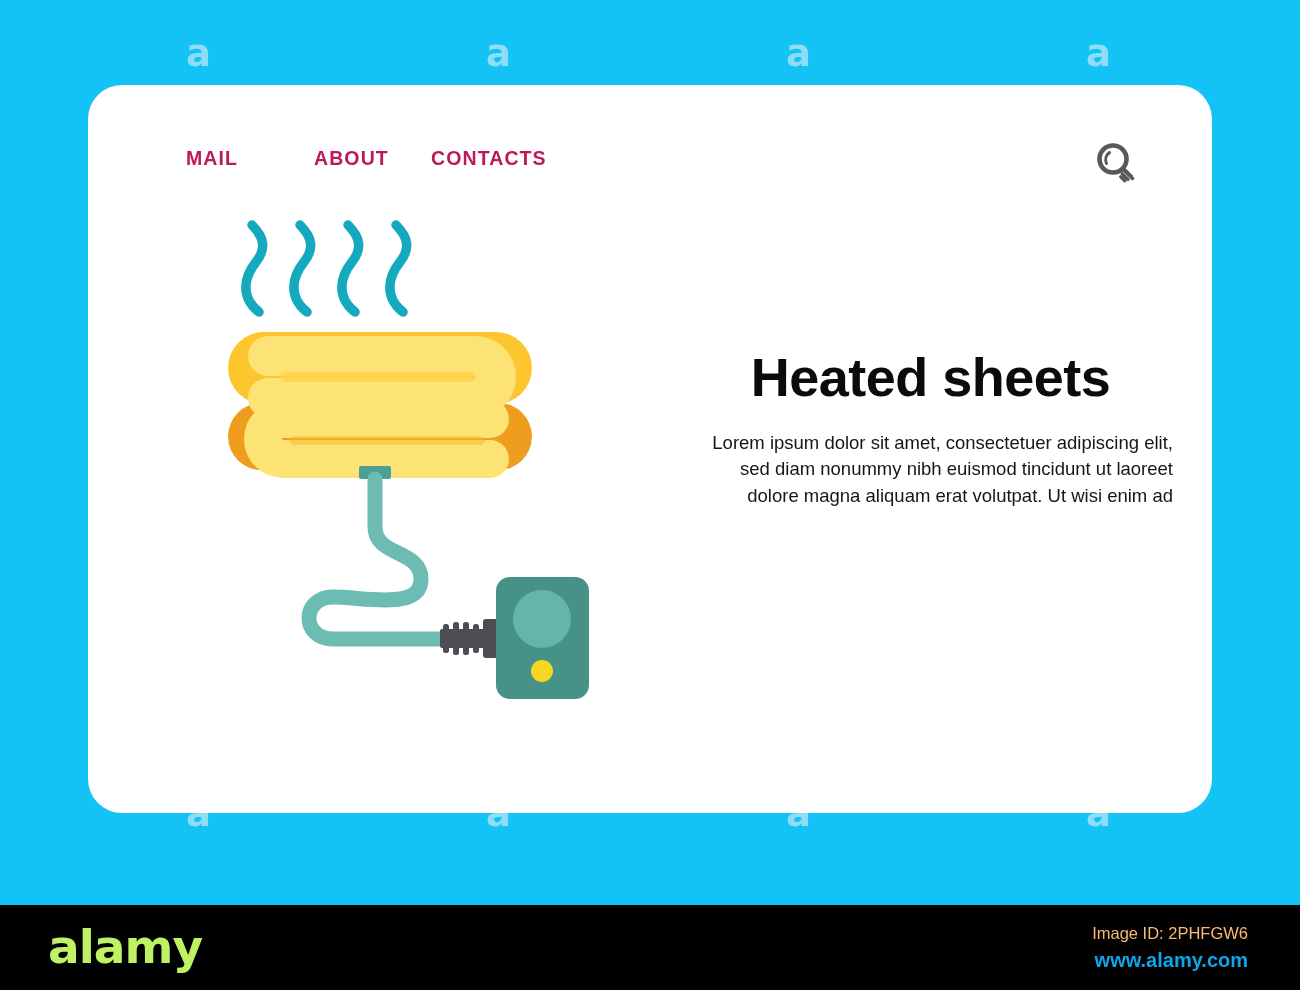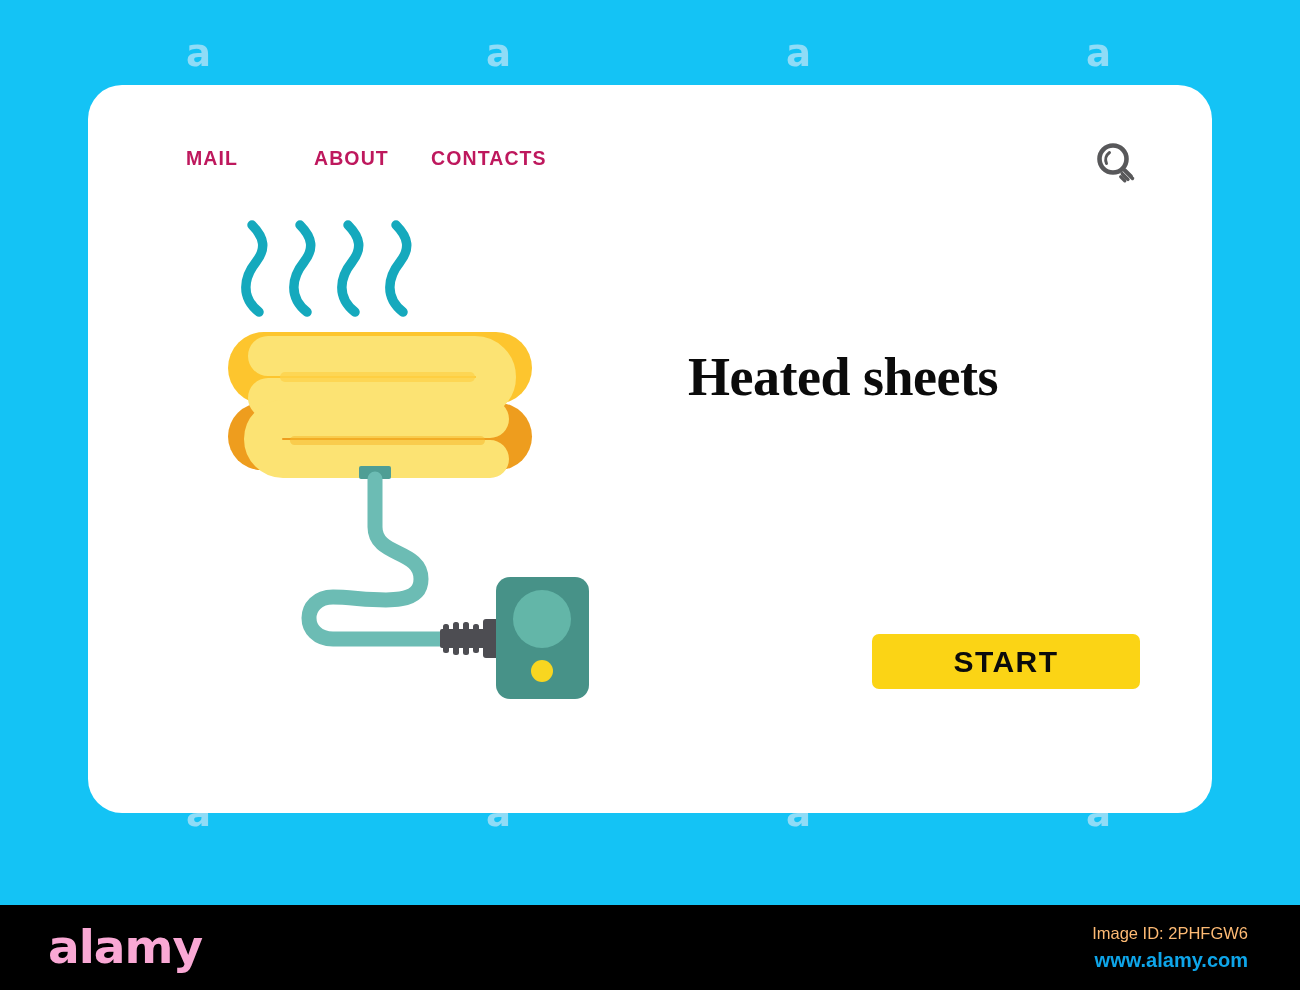--- a/index.html
+++ b/index.html
@@ -105,27 +105,27 @@
   
   .copy {
     position: absolute;
     left: 600px;
     top: 265px;
     width: 485px;
     text-align: right;
   }
   .headline {
     margin: 0;
-    font-family: Liberation Serif, serif;
+    font-family: Liberation Sans, sans-serif;
     font-weight: 700;
     font-size: 54px;
     line-height: 1.0;
     letter-spacing: -0.5px;
     color: #0b0b0b;
-    text-align: left;
+    text-align: center;
   }
   .body-copy {
     margin: 26px 0 0 0;
     font-size: 18.5px;
     line-height: 1.42;
     color: #16161a;
     text-align: right;
   }
 
   .start-btn {
@@ -157,21 +157,21 @@
   }
   .alamy-logo {
     position: absolute;
     left: 48px;
     top: 18px;
     font-family: "DejaVu Sans", sans-serif;
     font-weight: 700;
     font-size: 47px;
     line-height: 1;
     letter-spacing: -1px;
-    color: #f9a8d4;
+    color: #bef264;
   }
   .footer-right {
     position: absolute;
     right: 52px;
     top: 17px;
     text-align: right;
   }
   .img-id {
     font-size: 16.5px;
     color: #fdba74;
@@ -272,23 +272,23 @@
           </g>
 
           <rect x="268" y="372" width="93" height="122" rx="14" fill="#479288"></rect>
           <circle cx="314" cy="414" r="29" fill="#63b6a8"></circle>
           <circle cx="314" cy="466" r="11" fill="#f8d620"></circle>
         </svg>
       </div>
 
       <div class="copy">
         <h1 class="headline">Heated sheets</h1>
-      </div>
-
-      <button class="start-btn">START</button>
+        <p class="body-copy">Lorem ipsum dolor sit amet, consectetuer adipiscing elit, sed diam nonummy nibh euismod tincidunt ut laoreet dolore magna aliquam erat volutpat. Ut wisi enim ad</p>
+      </div>
+
 
     </div>
   </div>
 
   <div class="footer">
     <div class="alamy-logo">alamy</div>
     <div class="footer-right">
       <div class="img-id">Image ID: 2PHFGW6</div>
       <div class="site-url">www.alamy.com</div>
     </div>

